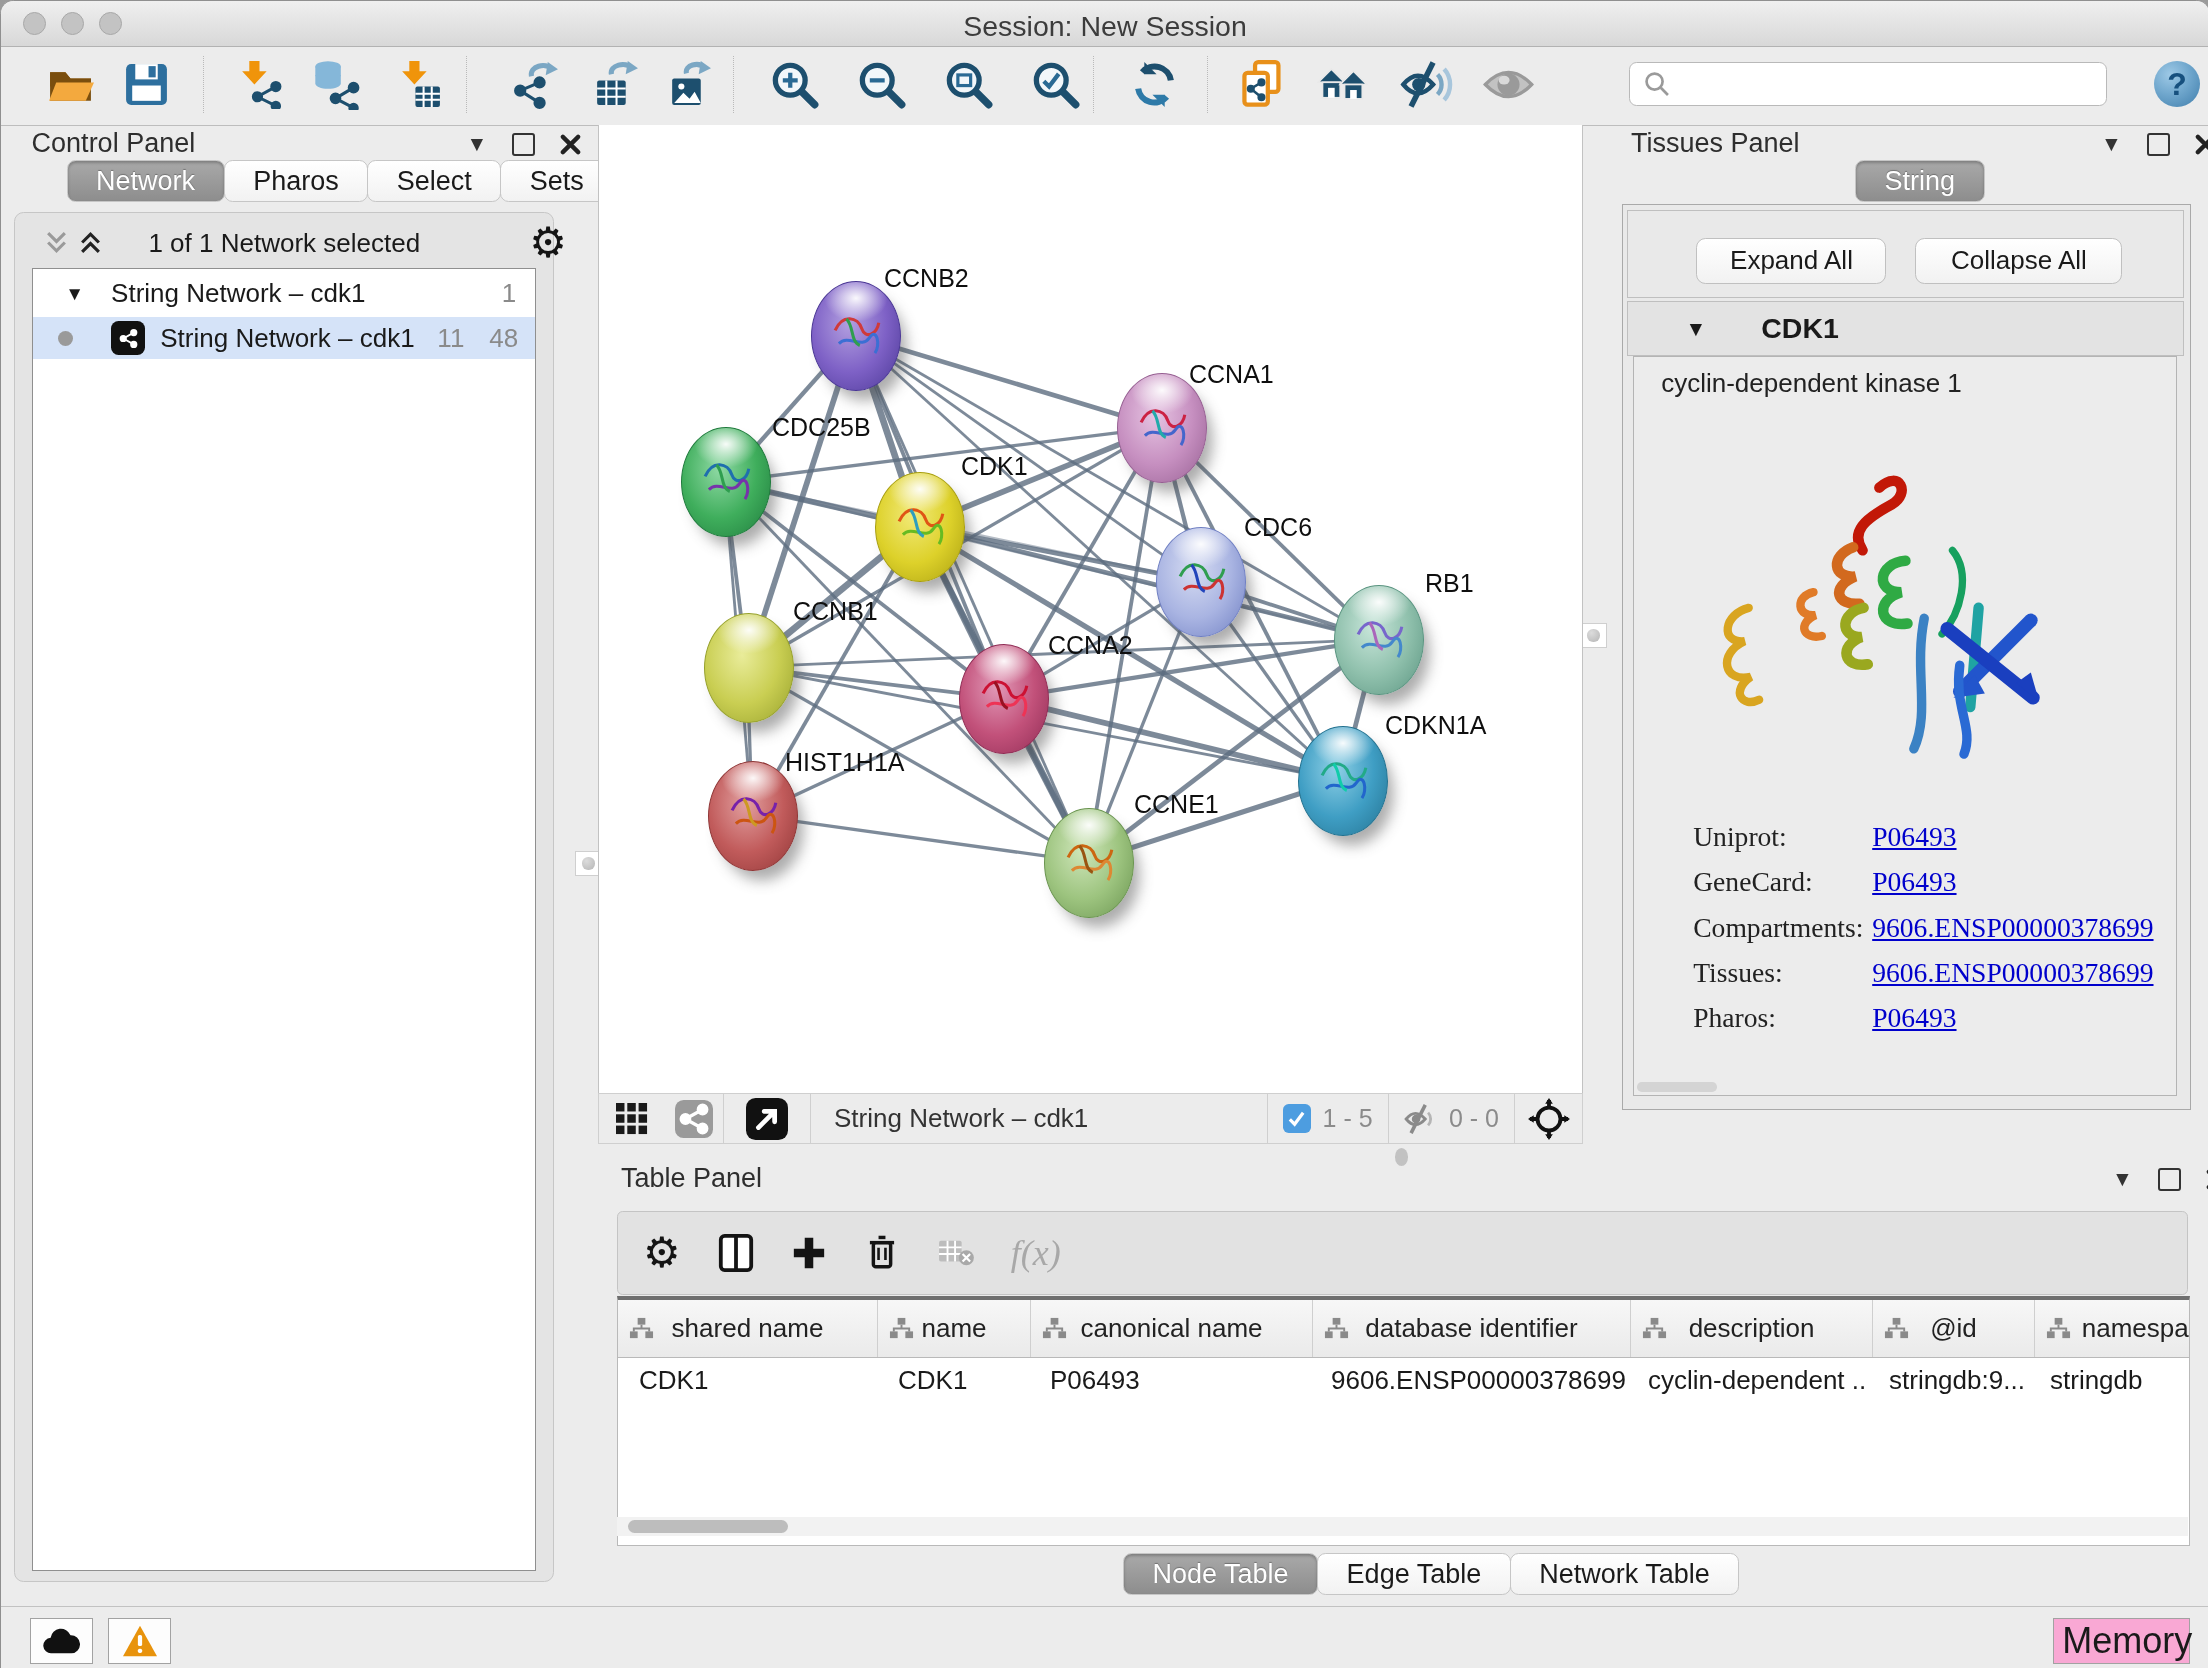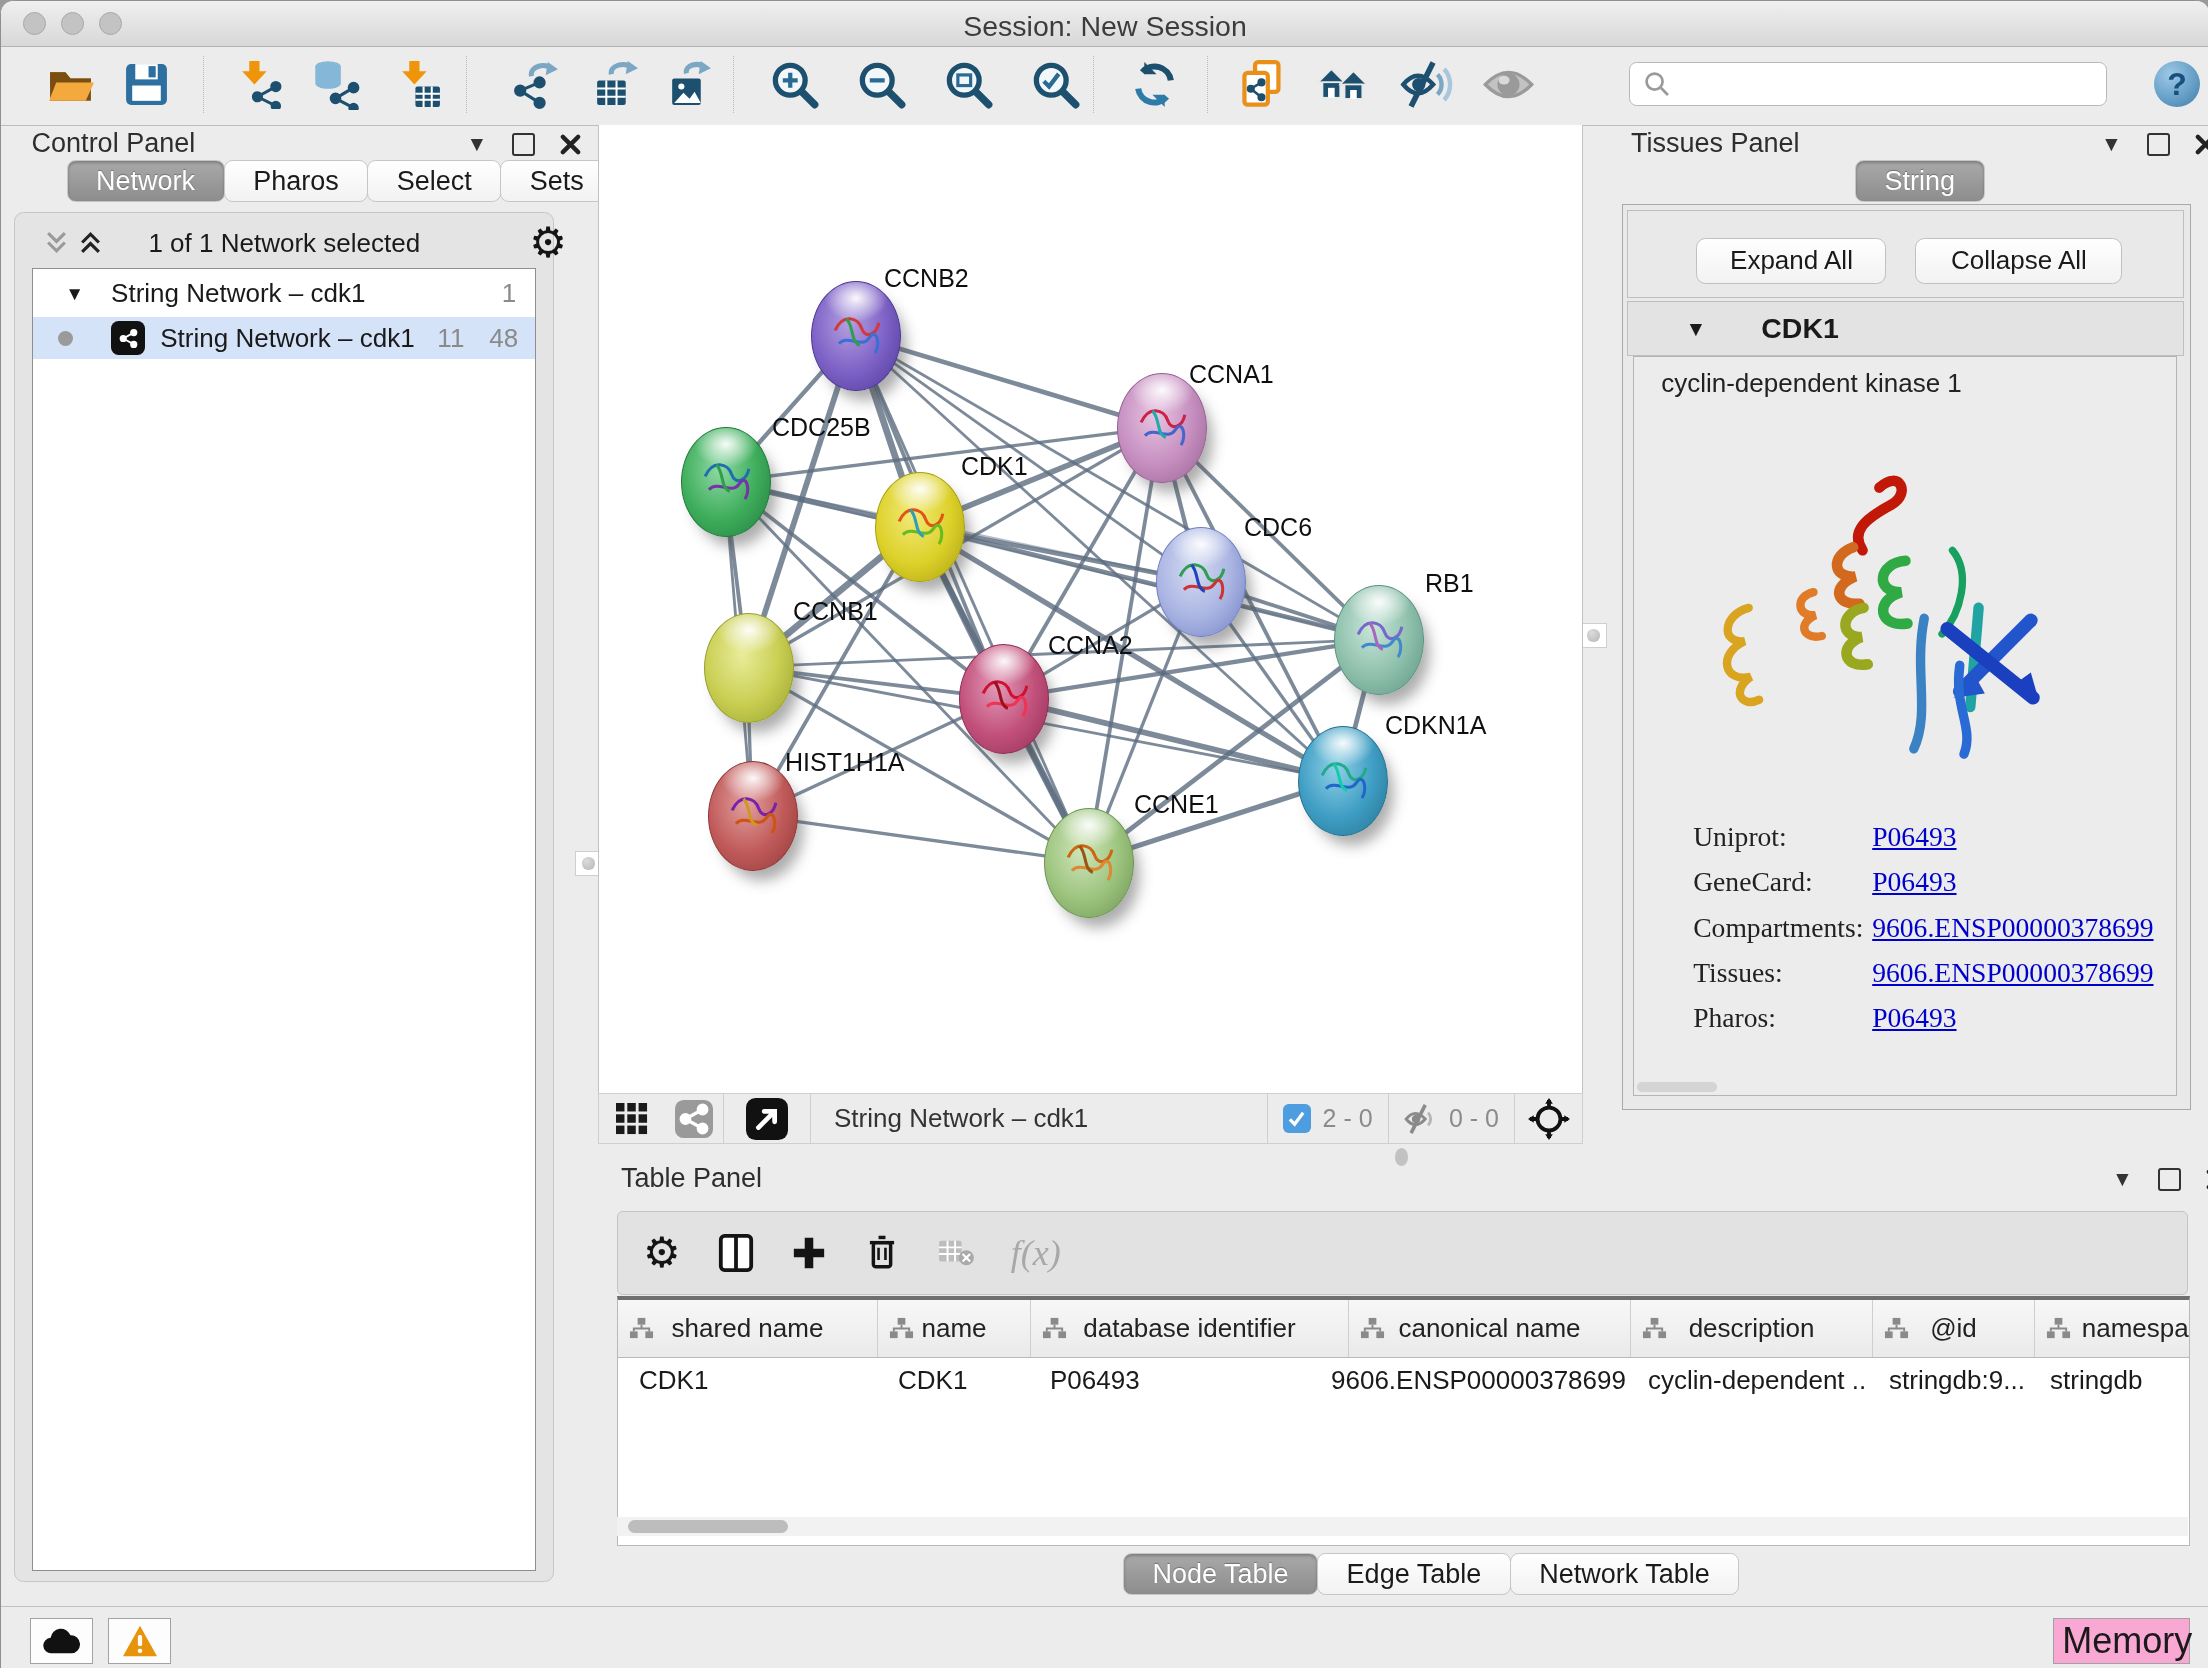--- a/index.html
+++ b/index.html
@@ -520,21 +520,21 @@
     </div>
     <div class="ntsep"></div>
     <div class="ntxt" style="margin-left:23px">String Network – cdk1</div>
     <div class="ntsep" style="margin-left:auto"></div>
     <div style="display:flex;align-items:center;gap:11.4px;padding:0 15px">
       <span style="width:28.5px;height:28.5px;background:#4d9de0;border-radius:5.7px;display:flex;align-items:center;justify-content:center">
         <svg width="19" height="19" viewBox="0 0 20 20">
             <path d="M3 11l5 5 9-12" stroke="#fff" stroke-width="3.4" fill="none"></path>
           </svg>
         </span>
-      <span class="gcnt">2 - 0</span>
+      <span class="gcnt">1 - 5</span>
     </div>
     <div class="ntsep"></div>
     <div style="display:flex;align-items:center;gap:11.4px;padding:0 15px">
       <svg width="34" height="34" viewBox="0 0 48 48">
         <path d="M3 24Q16 8 30 24Q16 40 3 24z" stroke="#8a8a8a" stroke-width="4" fill="none"></path>
         <circle cx="17" cy="24" r="6" fill="#8a8a8a"></circle>
           <path d="M30 4L10 44" stroke="#8a8a8a" stroke-width="5"></path>
         <path d="M34 15a13 13 0 0 1 0 18" stroke="#b5b5b5" stroke-width="4" fill="none"></path>
         </svg>
       <span class="gcnt">0 - 0</span>
@@ -664,41 +664,41 @@
             <svg width="25" height="25" viewBox="0 0 26 26">
               <g fill="#8a8a8a">
                 <rect x="9" y="2" width="8" height="7"></rect>
                 <rect x="1" y="16" width="8" height="7"></rect>
                 <rect x="17" y="16" width="8" height="7"></rect>
                 <path d="M13 9v4M5 16v-3h16v3" stroke="#8a8a8a" stroke-width="2" fill="none"></path>
               </g>
             </svg>
             <span>name</span>
           </div>
+          <div class="th" style="width: 281px;">
+            <svg width="25" height="25" viewBox="0 0 26 26">
+              <g fill="#8a8a8a">
+                <rect x="9" y="2" width="8" height="7"></rect>
+                <rect x="1" y="16" width="8" height="7"></rect>
+                <rect x="17" y="16" width="8" height="7"></rect>
+                <path d="M13 9v4M5 16v-3h16v3" stroke="#8a8a8a" stroke-width="2" fill="none"></path>
+              </g>
+            </svg>
+            <span>canonical name</span>
+          </div>
           <div class="th" style="width: 317px;">
             <svg width="25" height="25" viewBox="0 0 26 26">
               <g fill="#8a8a8a">
                 <rect x="9" y="2" width="8" height="7"></rect>
                 <rect x="1" y="16" width="8" height="7"></rect>
                 <rect x="17" y="16" width="8" height="7"></rect>
                 <path d="M13 9v4M5 16v-3h16v3" stroke="#8a8a8a" stroke-width="2" fill="none"></path>
               </g>
             </svg>
             <span>database identifier</span>
-          </div>
-          <div class="th" style="width: 281px;">
-            <svg width="25" height="25" viewBox="0 0 26 26">
-              <g fill="#8a8a8a">
-                <rect x="9" y="2" width="8" height="7"></rect>
-                <rect x="1" y="16" width="8" height="7"></rect>
-                <rect x="17" y="16" width="8" height="7"></rect>
-                <path d="M13 9v4M5 16v-3h16v3" stroke="#8a8a8a" stroke-width="2" fill="none"></path>
-              </g>
-            </svg>
-            <span>canonical name</span>
           </div>
           <div class="th" style="width: 241px;">
             <svg width="25" height="25" viewBox="0 0 26 26">
               <g fill="#8a8a8a">
                 <rect x="9" y="2" width="8" height="7"></rect>
                 <rect x="1" y="16" width="8" height="7"></rect>
                 <rect x="17" y="16" width="8" height="7"></rect>
                 <path d="M13 9v4M5 16v-3h16v3" stroke="#8a8a8a" stroke-width="2" fill="none"></path>
               </g>
             </svg>

